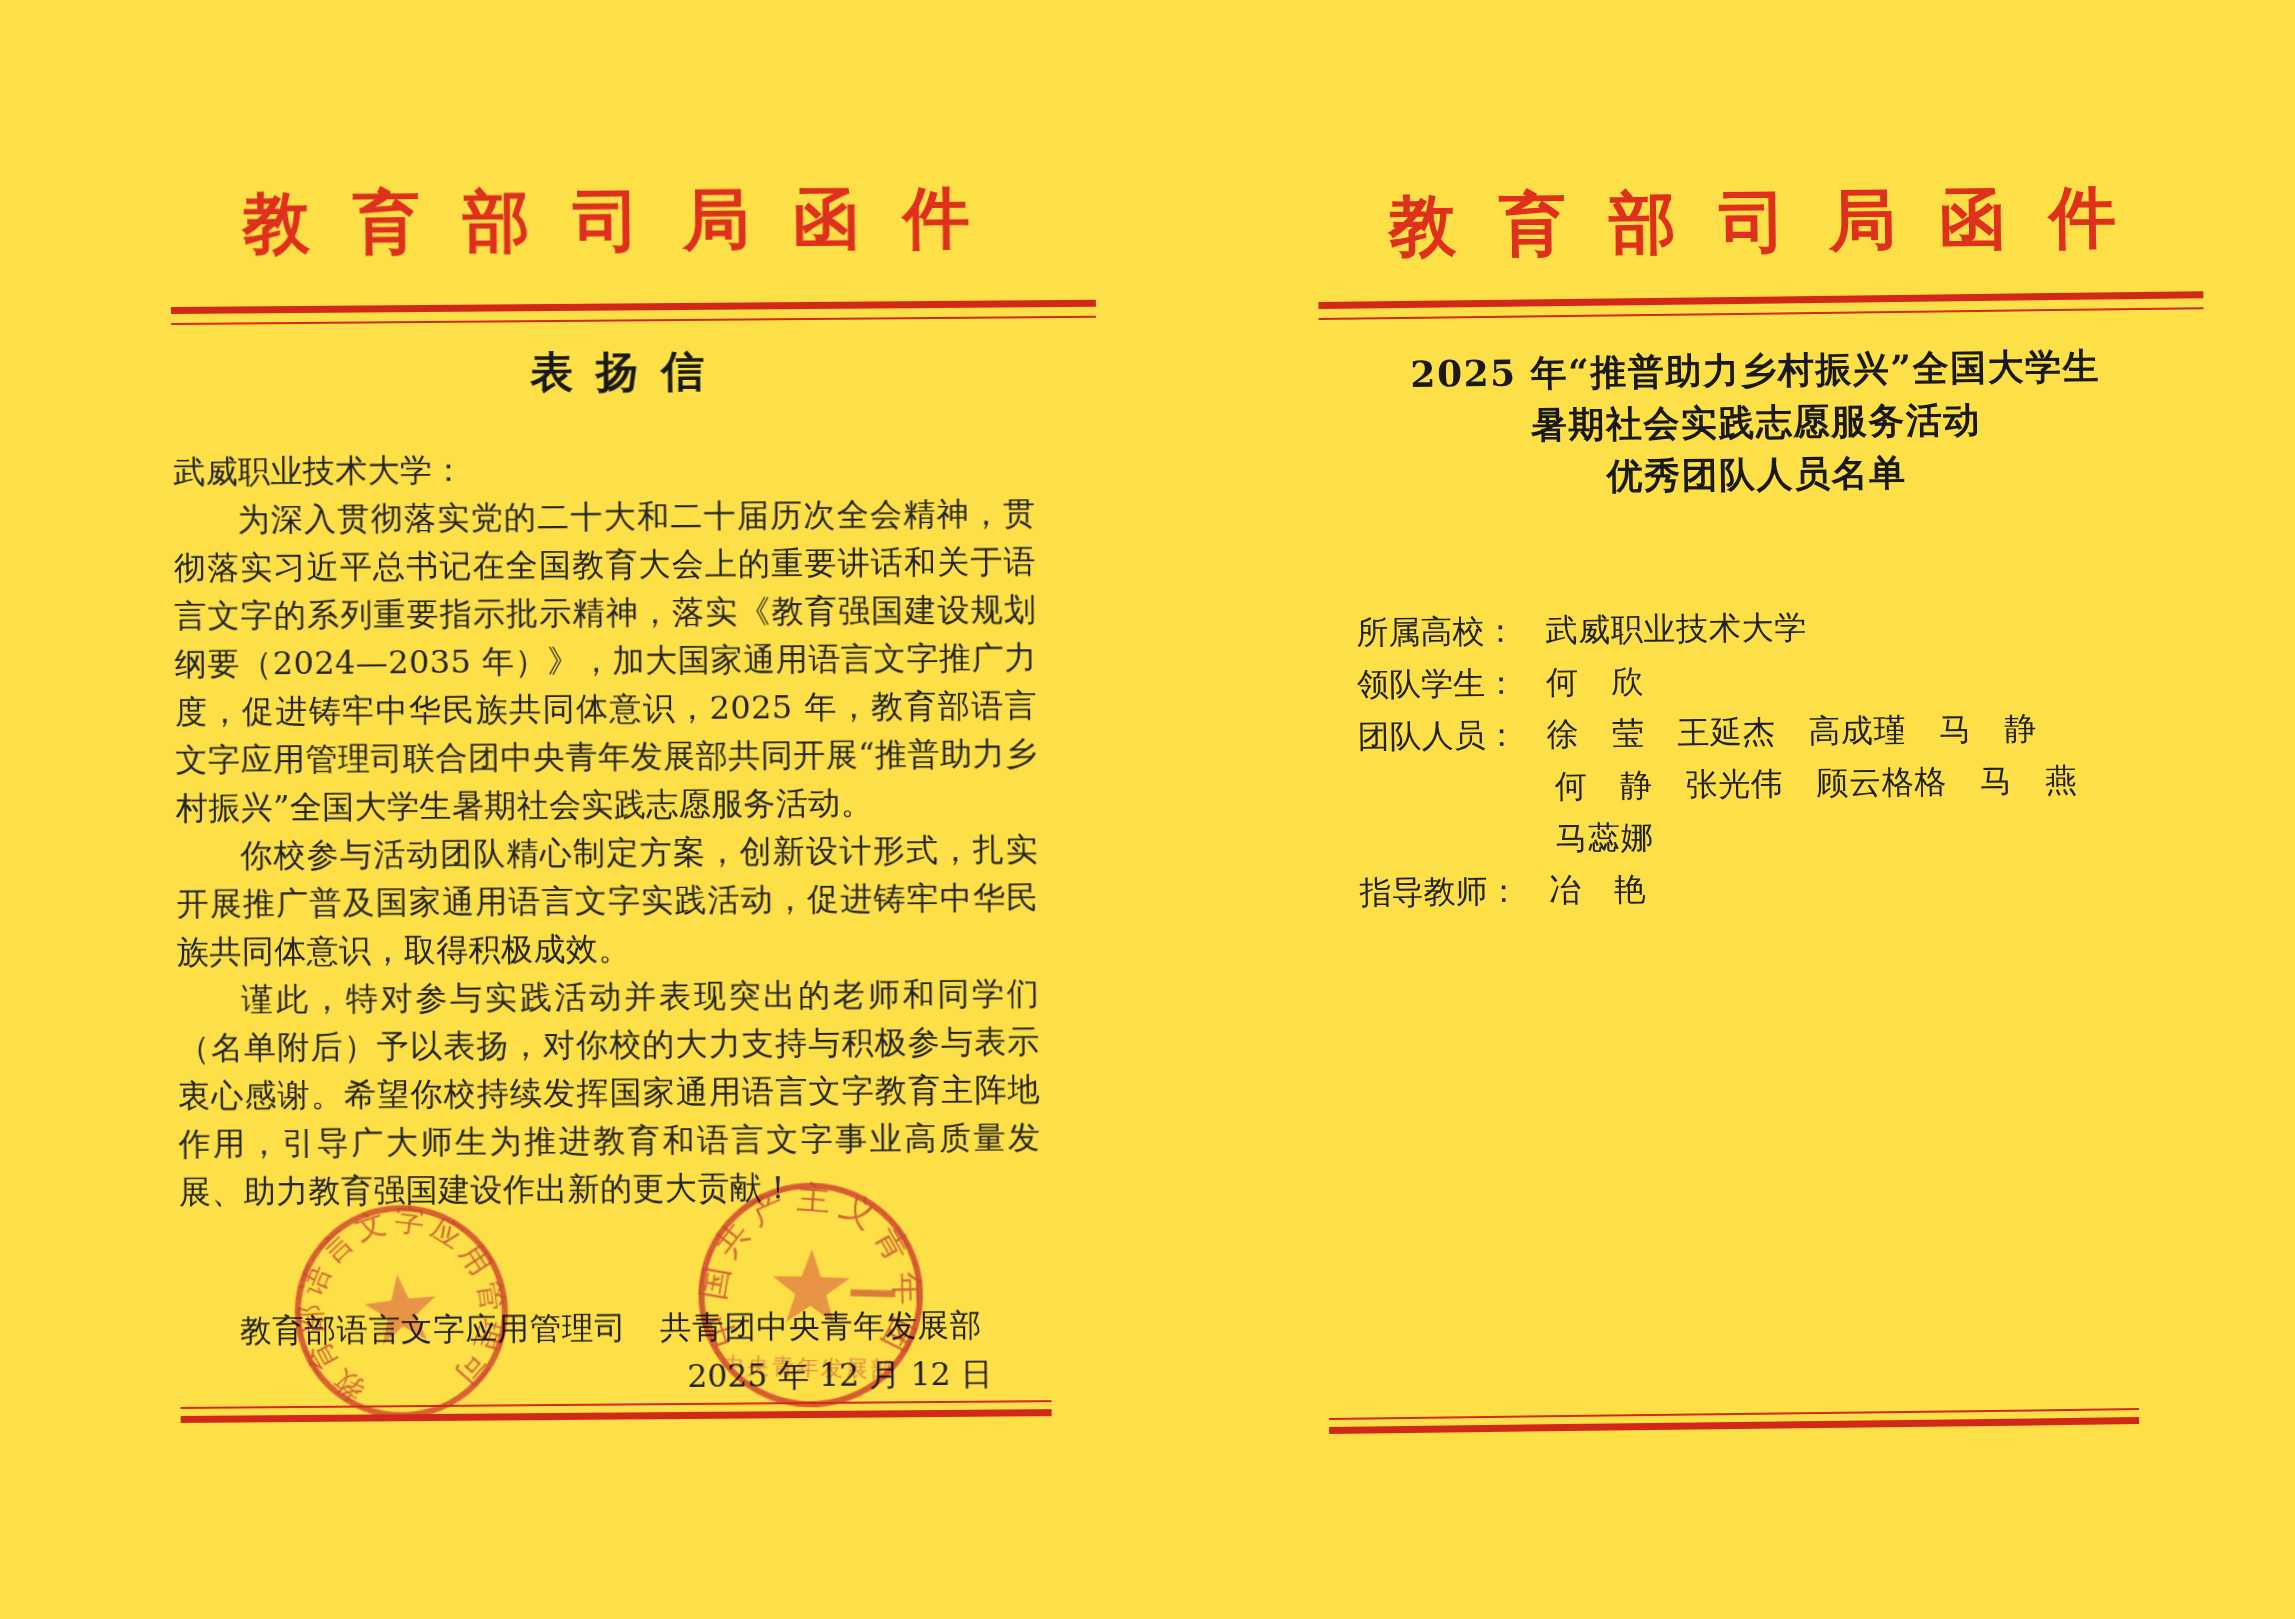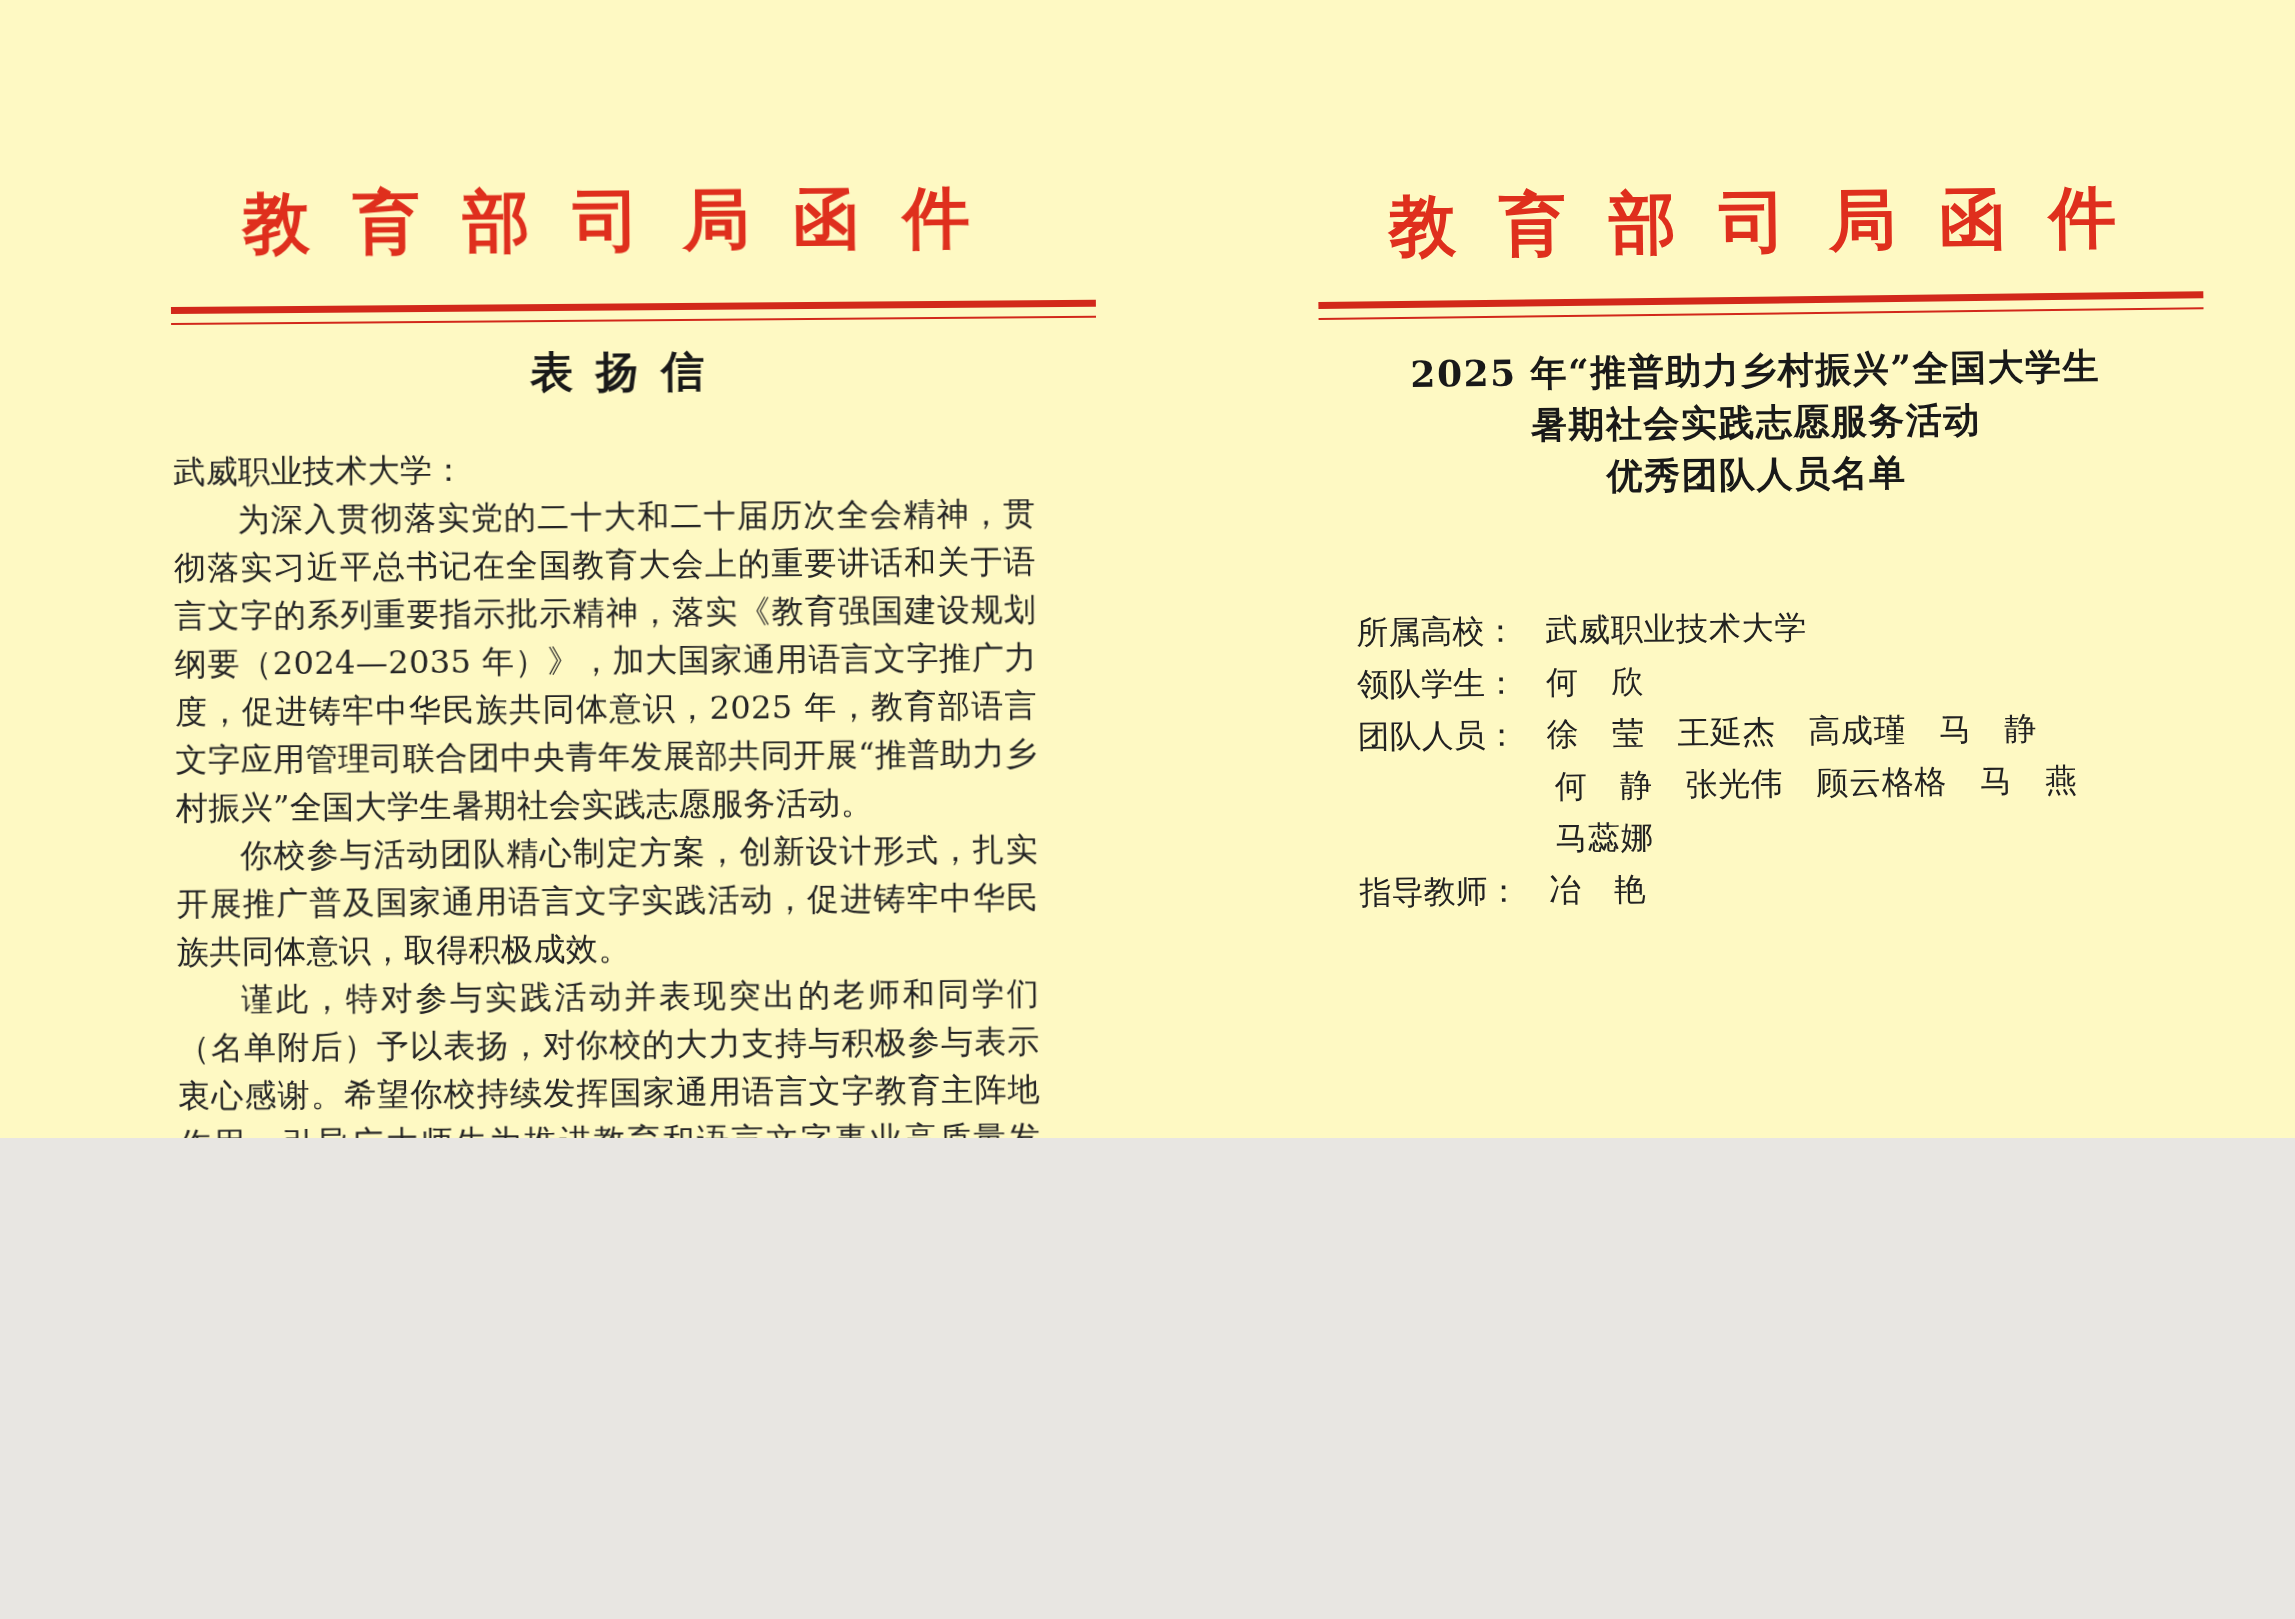--- a/index.html
+++ b/index.html
@@ -1,19 +1,19 @@
 <!DOCTYPE html>
 <html style="font-size:12px"><head>
 <meta charset="utf-8">
 <style>
   html,body{margin:0;padding:0;background:#e8e6e2;}
   .canvas{
     position:relative;
-    width:2295px;height:1138px;
-    background:#fef9c3;
+    width:2295px;height:1619px;
+    background:#fde047;
     overflow:hidden;
     font-family:"DejaVu Serif","Liberation Serif",serif;
   }
   .page{position:absolute;transform-origin:0 0;}
   #left-page{left:171px;top:187px;width:867px;height:1349px;transform:rotate(-0.45deg);}
   #right-page{left:1321px;top:190px;width:864px;height:1319px;transform:rotate(-0.7deg);}
 
   .masthead{
     position:absolute;top:0;margin:0;
     text-align:center;

